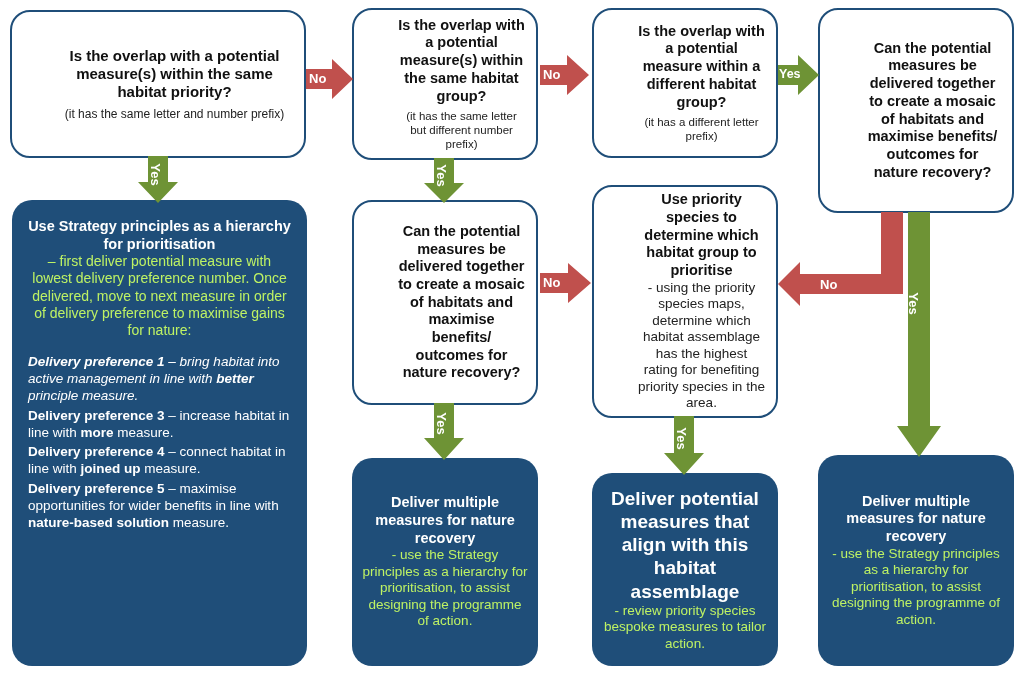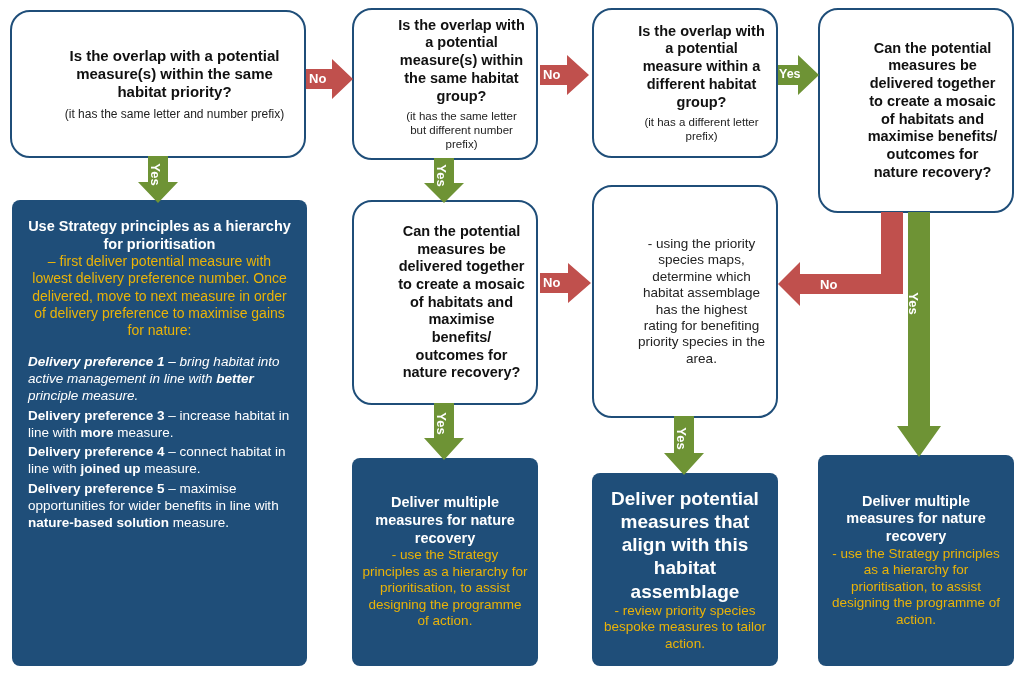--- a/index.html
+++ b/index.html
@@ -26,39 +26,39 @@
     line-height:1.22;
   }
   .node.decision{
     background:#ffffff;
     border:2.5px solid #1f4e79;
     border-radius:20px;
     padding-left:33px;
   }
   .node.outcome{
     background:#1f4e79;
-    border-radius:8px;
+    border-radius:20px;
     color:#ffffff;
   }
   .node .inner{
     padding:6px 10px;
     width:100%;
   }
   .ttl{
     display:block;
     font-weight:bold;
     color:#111111;
   }
   .outcome .ttl{color:#ffffff;}
   .sub{
     display:block;
     font-weight:normal;
     color:#222222;
   }
-  .outcome .sub{color:#eab308;}
+  .outcome .sub{color:#bef264;}
 
   
   .arrow{position:absolute;}
   .arrow .lbl{
     position:absolute;
     color:#ffffff;
     font-weight:bold;
     font-size:13px;
     line-height:1;
     white-space:nowrap;
@@ -115,20 +115,21 @@
   </div>
 
   <div class="node decision" style="left:352px;top:200px;width:186px;height:205px;">
     <div class="inner">
       <span class="ttl" style="font-size:14.5px;">Can the potential measures be delivered together to create a mosaic of habitats and maximise benefits/ outcomes for nature recovery?</span>
     </div>
   </div>
 
   <div class="node decision" style="left:592px;top:185px;width:186px;height:233px;">
     <div class="inner">
+      <span class="ttl" style="font-size:14.5px;">Use priority species to determine which habitat group to prioritise</span>
       <span class="sub" style="font-size:13.5px;">- using the priority species maps, determine which habitat assemblage has the highest rating for benefiting priority species in the area.</span>
     </div>
   </div>
 
   <div class="node outcome" style="left:352px;top:458px;width:186px;height:208px;">
     <div class="inner">
       <span class="ttl" style="font-size:14.5px;">Deliver multiple measures for nature recovery</span>
       <span class="sub" style="font-size:13.5px;">- use the Strategy principles as a hierarchy for prioritisation, to assist designing the programme of action.</span>
     </div>
   </div>

